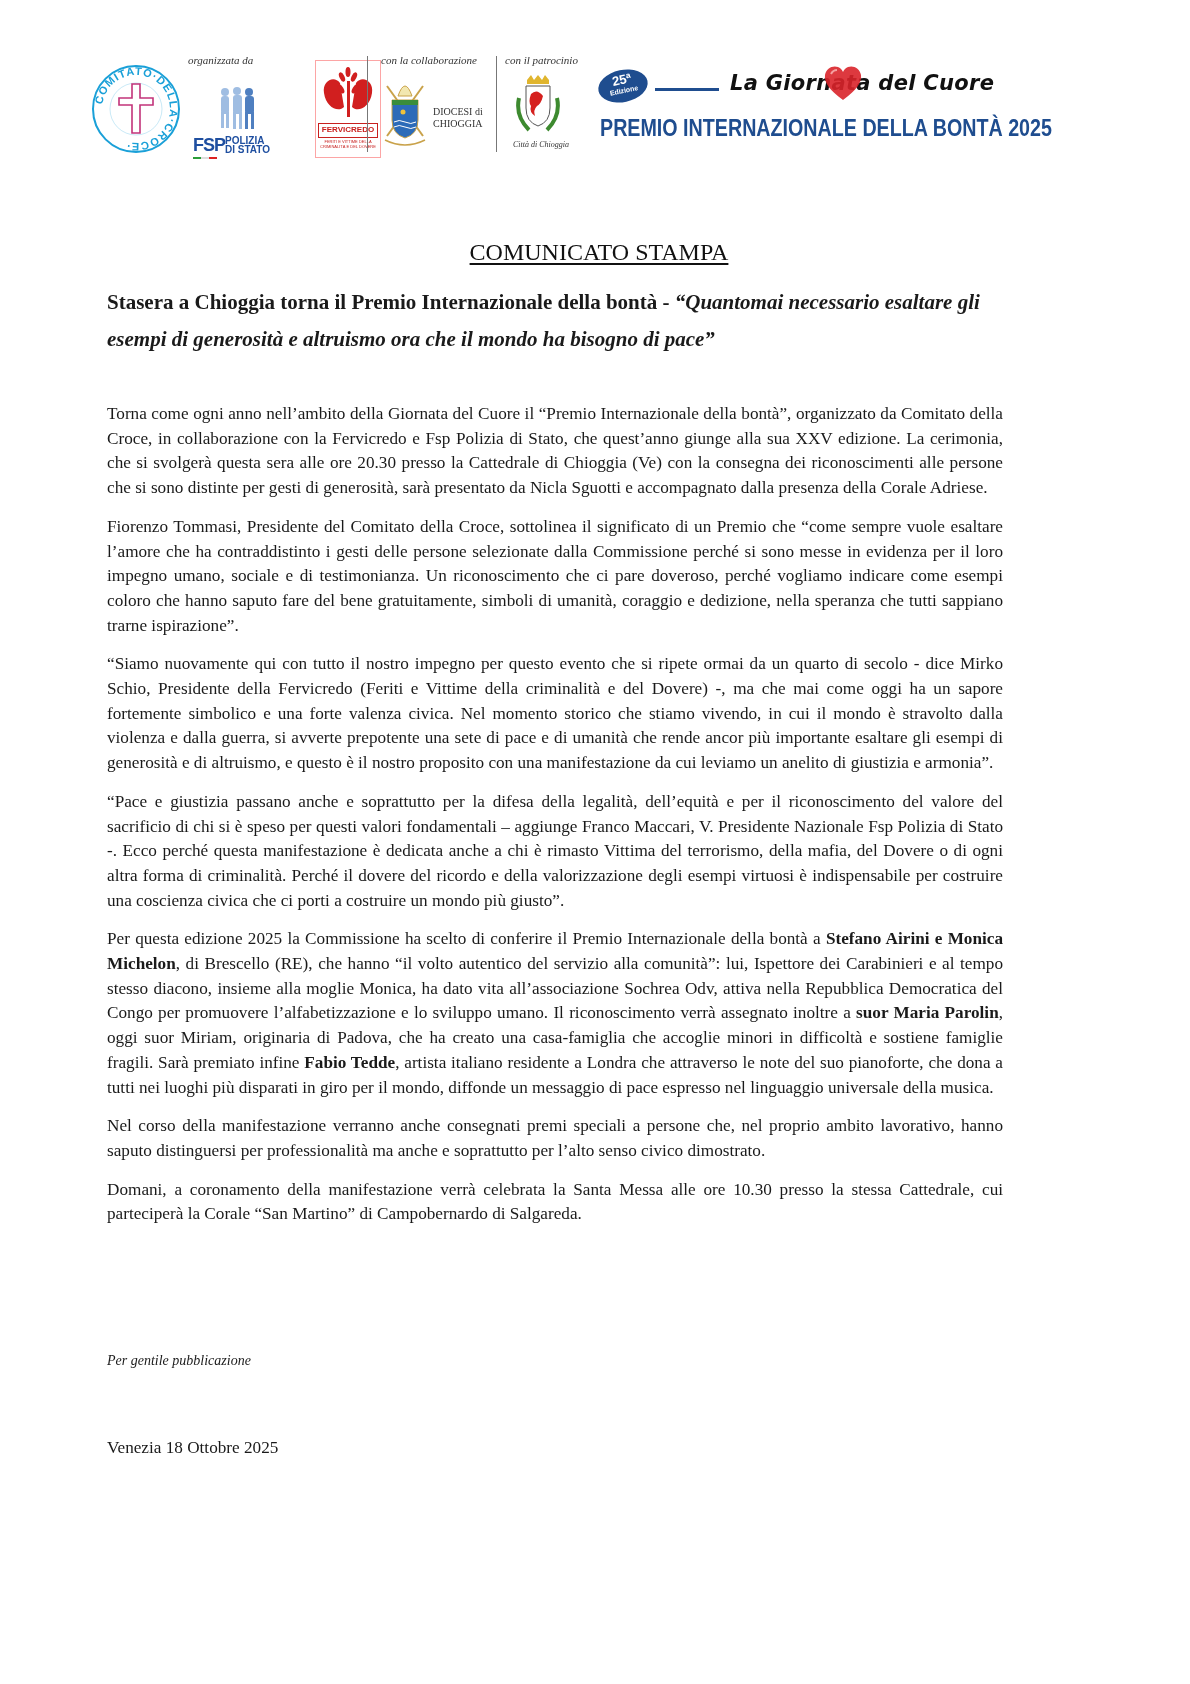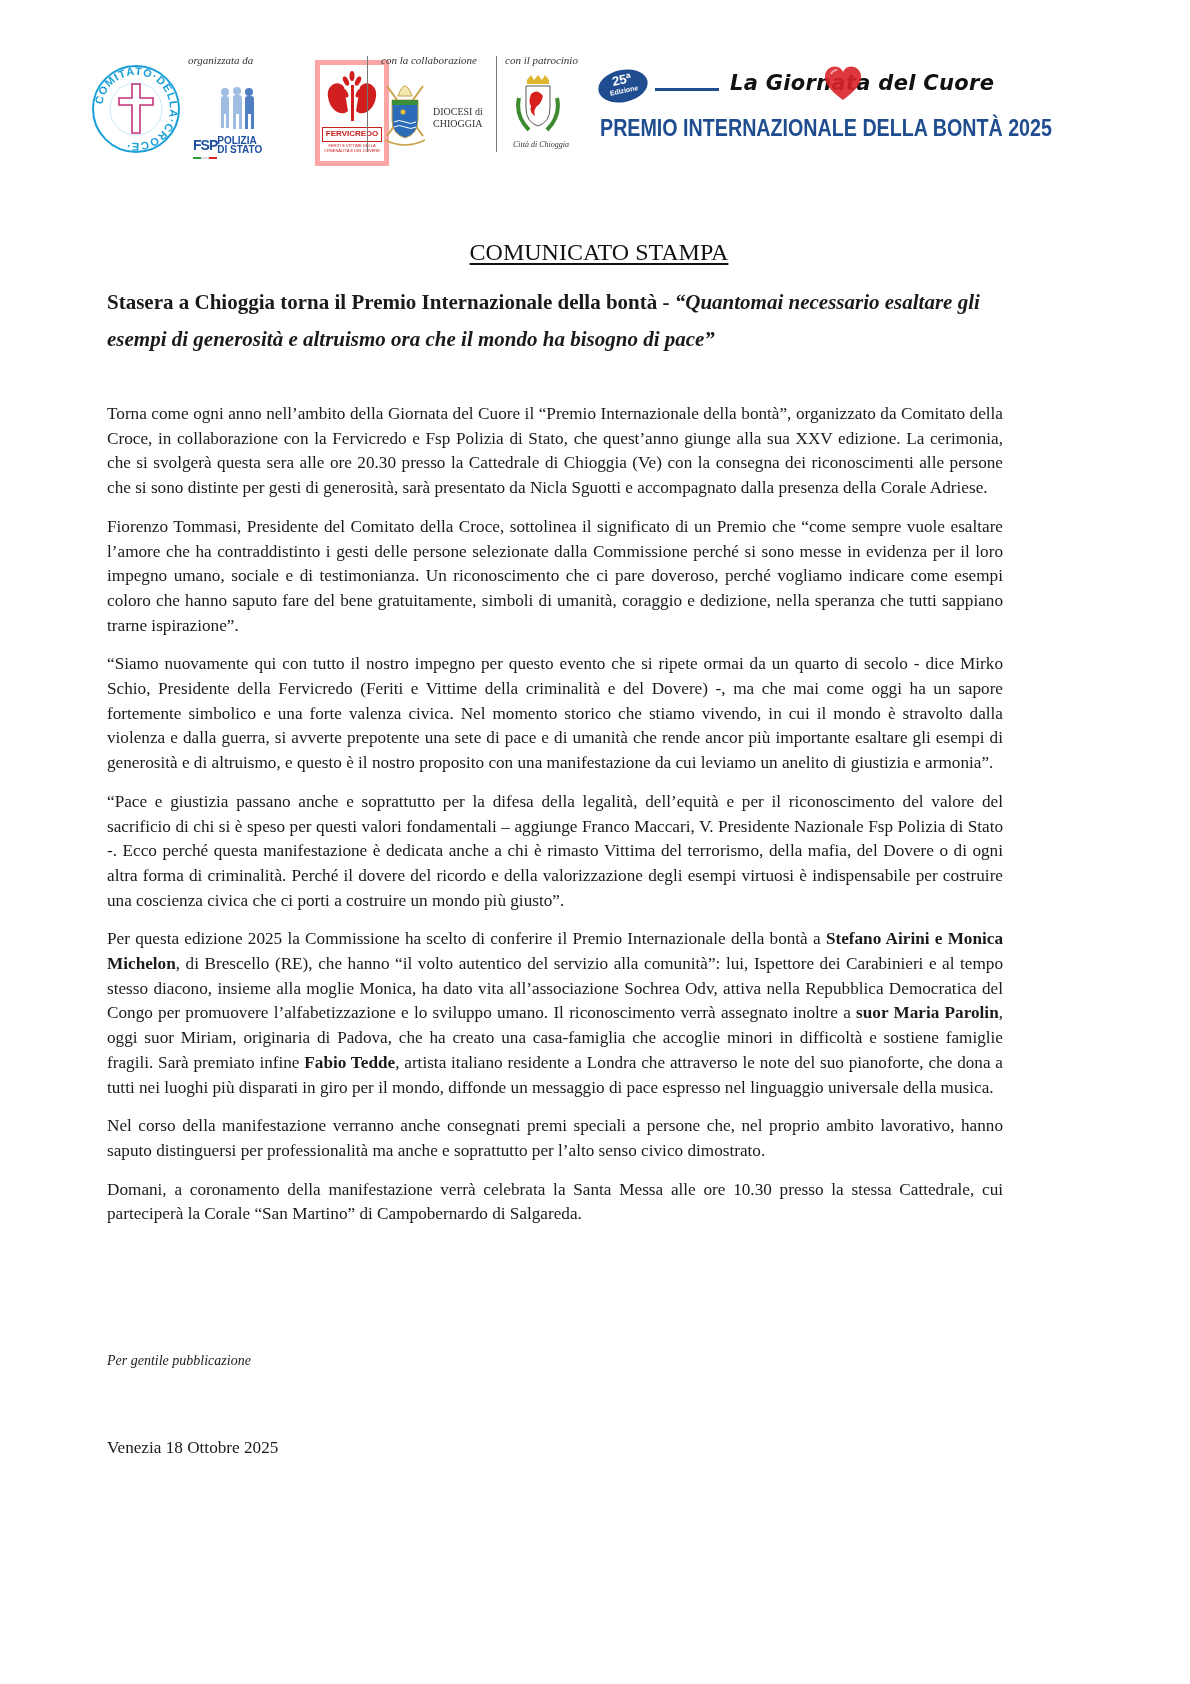--- a/index.html
+++ b/index.html
@@ -2,23 +2,23 @@
 <html><head>
 <meta charset="utf-8">
 <style>
   html, body { margin: 0; padding: 0; background: #ffffff; }
   body { width: 1190px; height: 1684px; position: relative; overflow: hidden; color: #1a1a1a; }
   .header { position: absolute; left: 85px; top: 48px; width: 1040px; height: 110px; }
   .logo-comitato { position: absolute; left: 6px; top: 16px; width: 90px; height: 90px; }
   .small-label { position: absolute; font-family: Liberation Serif, serif; font-style: italic; font-size: 11px; color: #333; white-space: nowrap; }
   .fsp { position: absolute; left: 108px; top: 38px; width: 110px; height: 70px; }
   .fsp-text { position: absolute; left: 0; bottom: 0; font-family: "Liberation Sans", sans-serif; font-weight: bold; color: #1f4fa0; display: flex; align-items: flex-end; }
-  .fsp-big { font-size: 14px; letter-spacing: -1px; line-height: 22px; }
+  .fsp-big { font-size: 18px; letter-spacing: -1px; line-height: 22px; }
   .fsp-small { font-size: 10px; line-height: 9px; margin-left: 0; margin-bottom: 2px; }
-  .fervicredo { position: absolute; left: 230px; top: 12px; width: 64px; height: 96px; border: 5px solid #fca5a5; background: #fff; }
+  .fervicredo { position: absolute; left: 230px; top: 12px; width: 64px; height: 96px; border: 1px solid #fca5a5; background: #fff; }
   .ferv-name { position: absolute; left: 0; right: 0; top: 64px; text-align: center; font-family: "Liberation Sans", sans-serif; font-size: 8px; font-weight: bold; color: #c8201e; }
   .ferv-sub { position: absolute; left: 0; right: 0; top: 78px; text-align: center; font-family: "Liberation Sans", sans-serif; font-size: 4px; color: #c8201e; line-height: 5px; }
   .vsep { position: absolute; top: 8px; width: 1px; height: 96px; background: #777; }
   .diocesi-crest { position: absolute; left: 298px; top: 26px; width: 44px; height: 80px; }
   .diocesi-text { position: absolute; left: 348px; top: 58px; font-family: "Liberation Serif", serif; font-size: 10px; line-height: 12px; color: #333; }
   .citta-crest { position: absolute; left: 428px; top: 26px; width: 50px; height: 64px; }
   .citta-text { position: absolute; left: 428px; top: 92px; font-family: "Liberation Serif", serif; font-style: italic; font-size: 8px; color: #333; white-space: nowrap; }
   .badge25 { position: absolute; left: 513px; top: 22px; width: 50px; height: 32px; border-radius: 50%; background: #1f4d8f; color: #fff; font-family: "Liberation Sans", sans-serif; text-align: center; transform: rotate(-12deg); }
   .badge25 .num { font-size: 13px; font-weight: bold; line-height: 14px; margin-top: 3px; }
   .badge25 .ed { font-size: 7px; font-weight: bold; line-height: 8px; }

